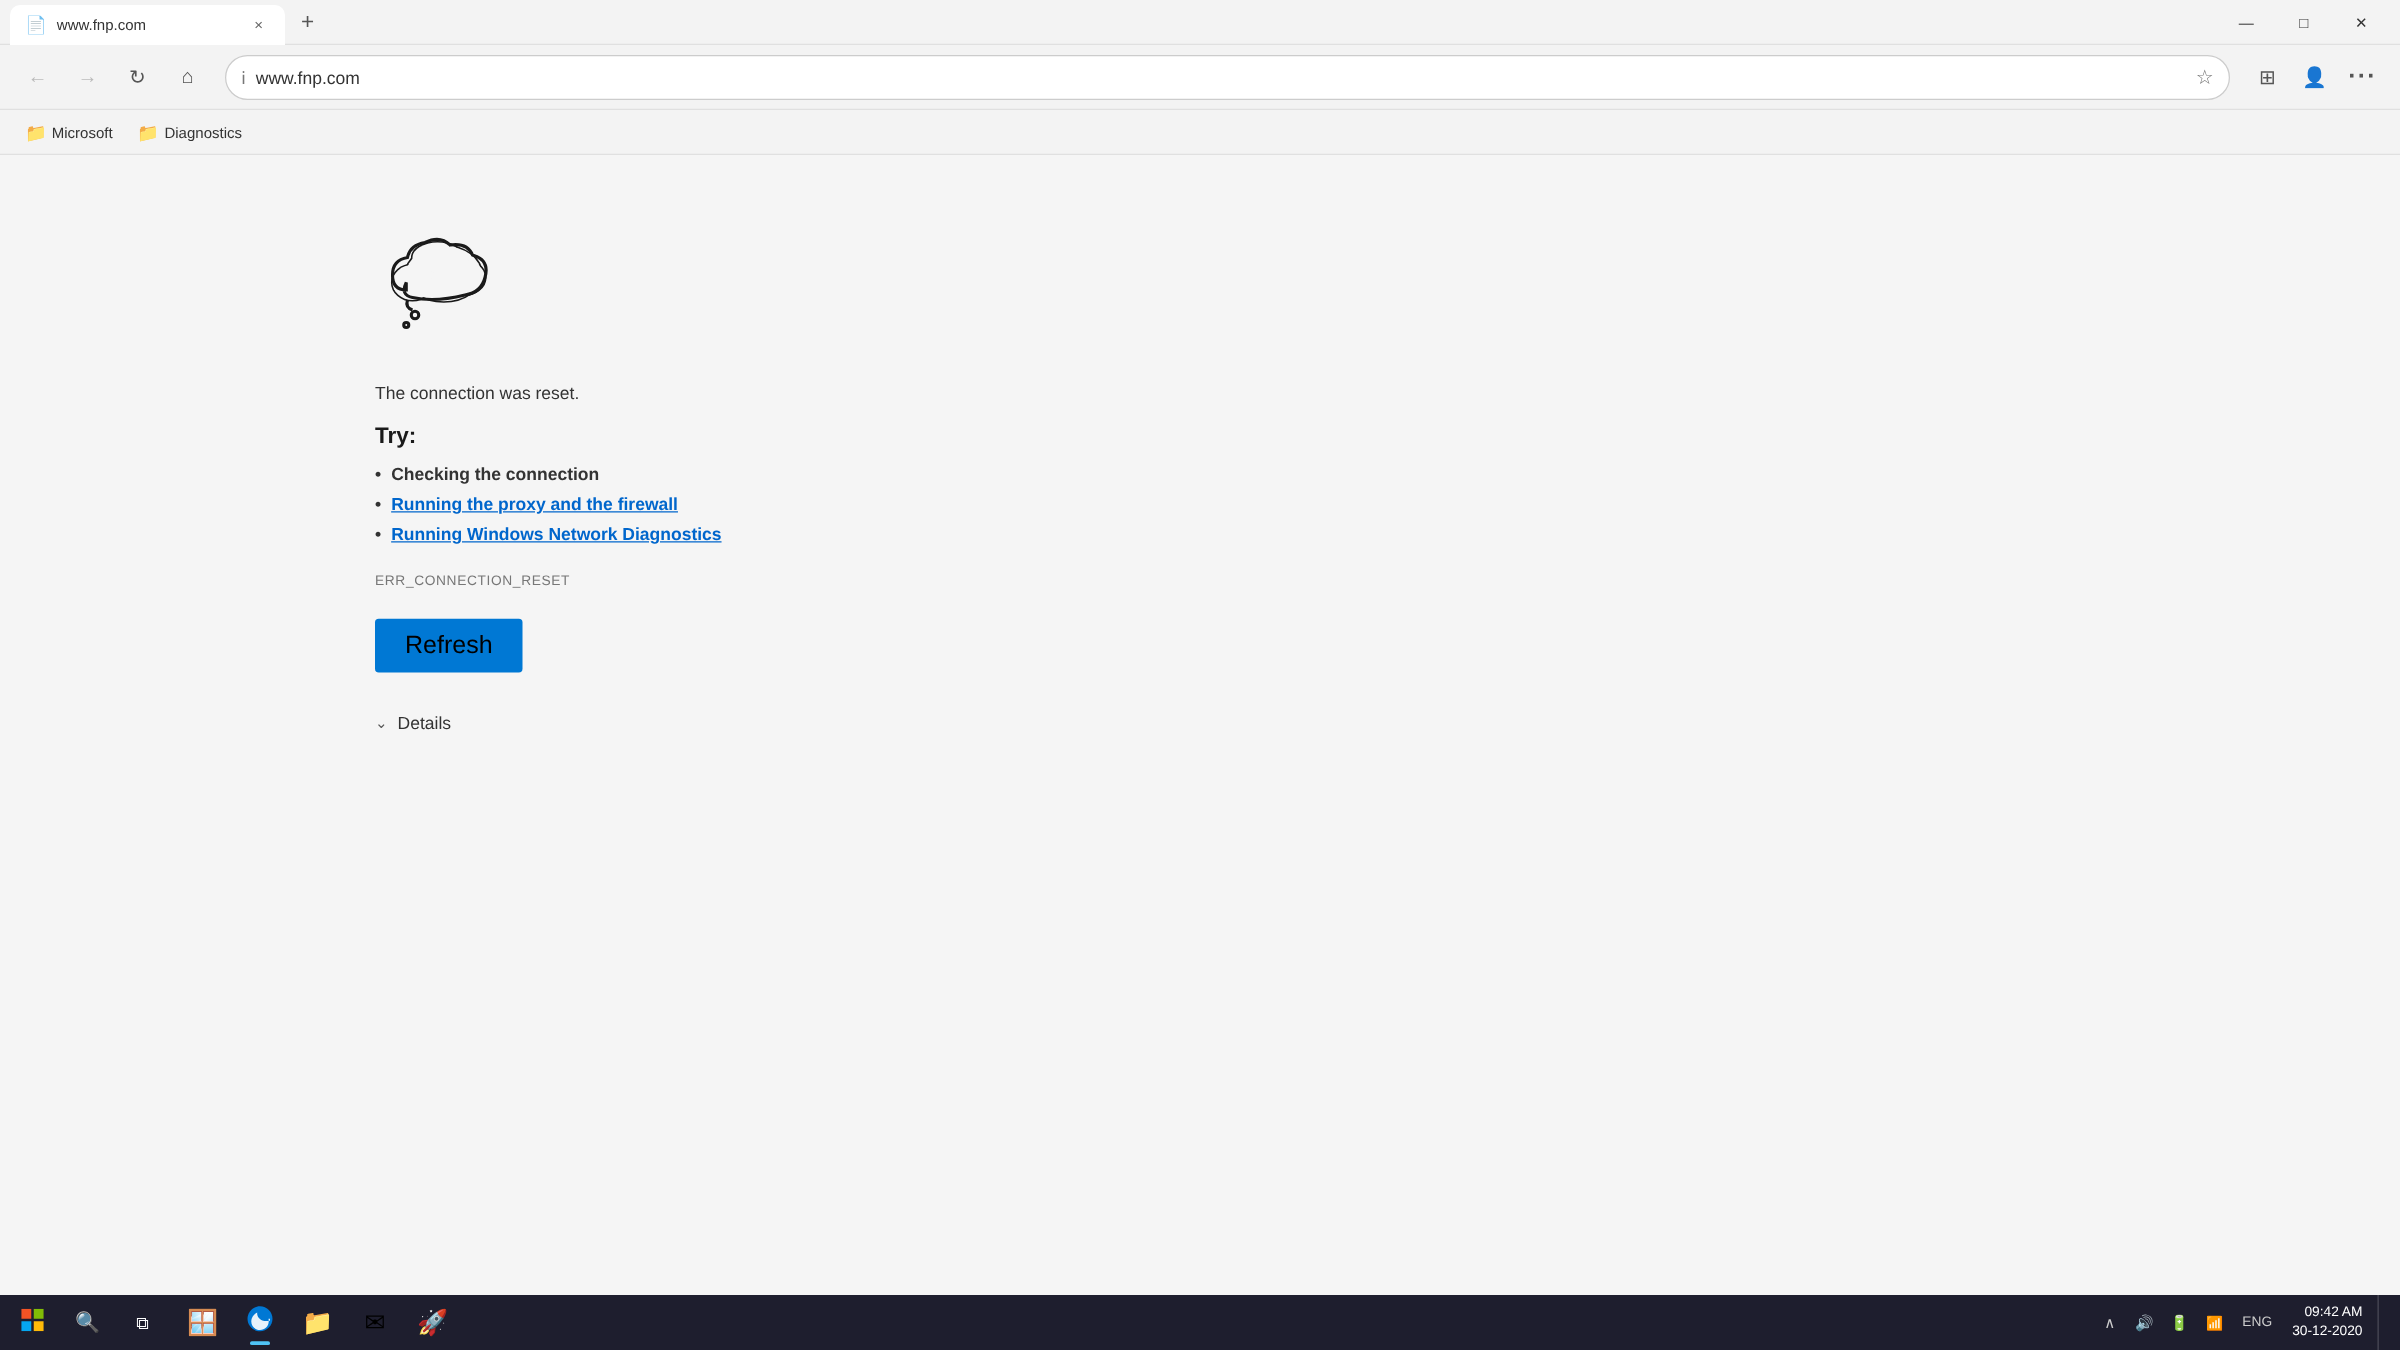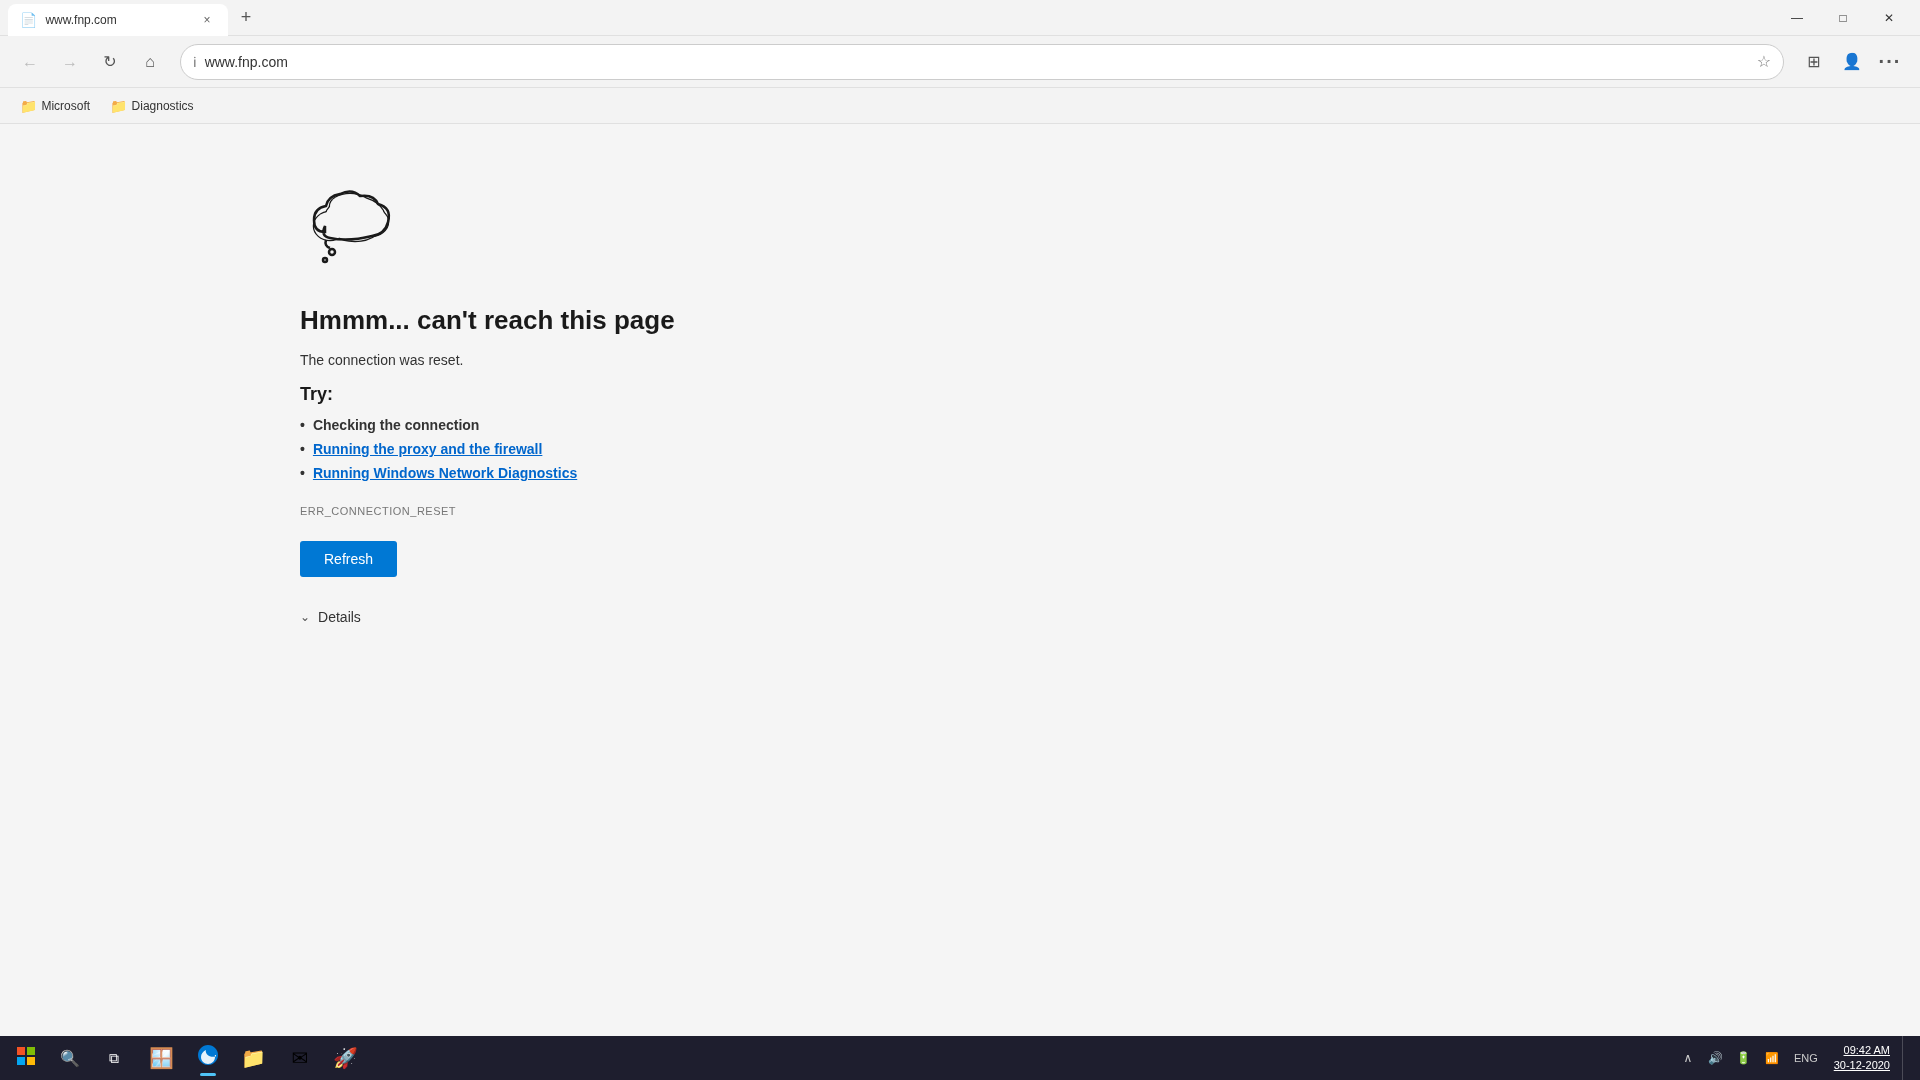--- a/index.html
+++ b/index.html
@@ -201,24 +201,24 @@
     .error-code {
       font-size: 11px;
       color: #777;
       text-transform: uppercase;
       letter-spacing: 0.5px;
       margin-bottom: 24px;
     }
 
     .refresh-btn {
       background: #0078d4;
-      color: #ffffff;
+      color: #000000;
       border: none;
       padding: 10px 24px;
-      font-size: 14px;
+      font-size: 20px;
       border-radius: 3px;
       cursor: pointer;
       margin-bottom: 32px;
     }
 
     .details-row {
       display: flex;
       align-items: center;
       gap: 8px;
       cursor: pointer;
@@ -304,21 +304,20 @@
       color: #ccc;
       cursor: pointer;
     }
     .taskbar-time {
       text-align: right;
       font-size: 11px;
       color: #fff;
       line-height: 1.4;
       cursor: pointer;
       padding: 0 6px;
-      text-decoration: underline;
     }
     .taskbar-show-desktop {
       width: 6px; height: 44px;
       cursor: pointer;
       border-left: 1px solid rgba(255,255,255,0.2);
     }
     .lang-indicator {
       font-size: 11px;
       color: #ccc;
       padding: 0 4px;
@@ -404,21 +403,20 @@
         <ellipse cx="50" cy="22" rx="20" ry="12" fill="#f5f5f5"></ellipse>
 
         <path d="M25,42 Q20,52 30,54 Q48,58 72,52 Q85,50 88,38 Q92,24 78,20 Q74,10 60,12 Q52,4 40,10 Q28,12 26,22 Q14,24 14,36 Q14,48 25,48 Z" fill="none" stroke="#1a1a1a" stroke-width="2.5" fill-rule="evenodd"></path>
         <path d="M26,56 Q24,62 30,64" fill="none" stroke="#1a1a1a" stroke-width="2.5"></path>
 
         <circle cx="32" cy="68" r="3" fill="none" stroke="#1a1a1a" stroke-width="2.5"></circle>
         <circle cx="25" cy="76" r="2" fill="none" stroke="#1a1a1a" stroke-width="2.5"></circle>
       </svg>
     </div>
 
-    <h1 class="error-heading">Hmmm... can't reach this page</h1>
     <p class="error-desc">The connection was reset.</p>
     <p class="try-label">Try:</p>
 
     <ul class="suggestions-list">
       <li>
         <span>Checking the connection</span>
       </li>
       <li>
         <a>Running the proxy and the firewall</a>
       </li>

